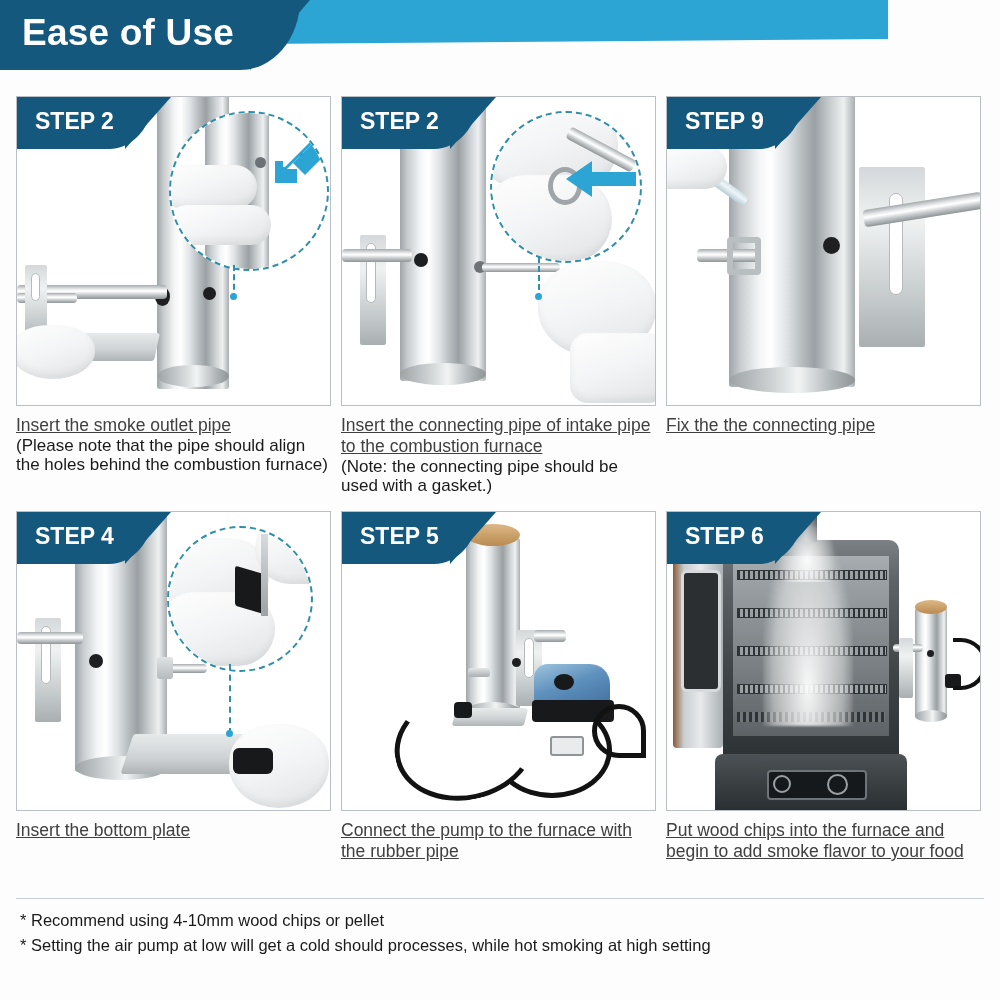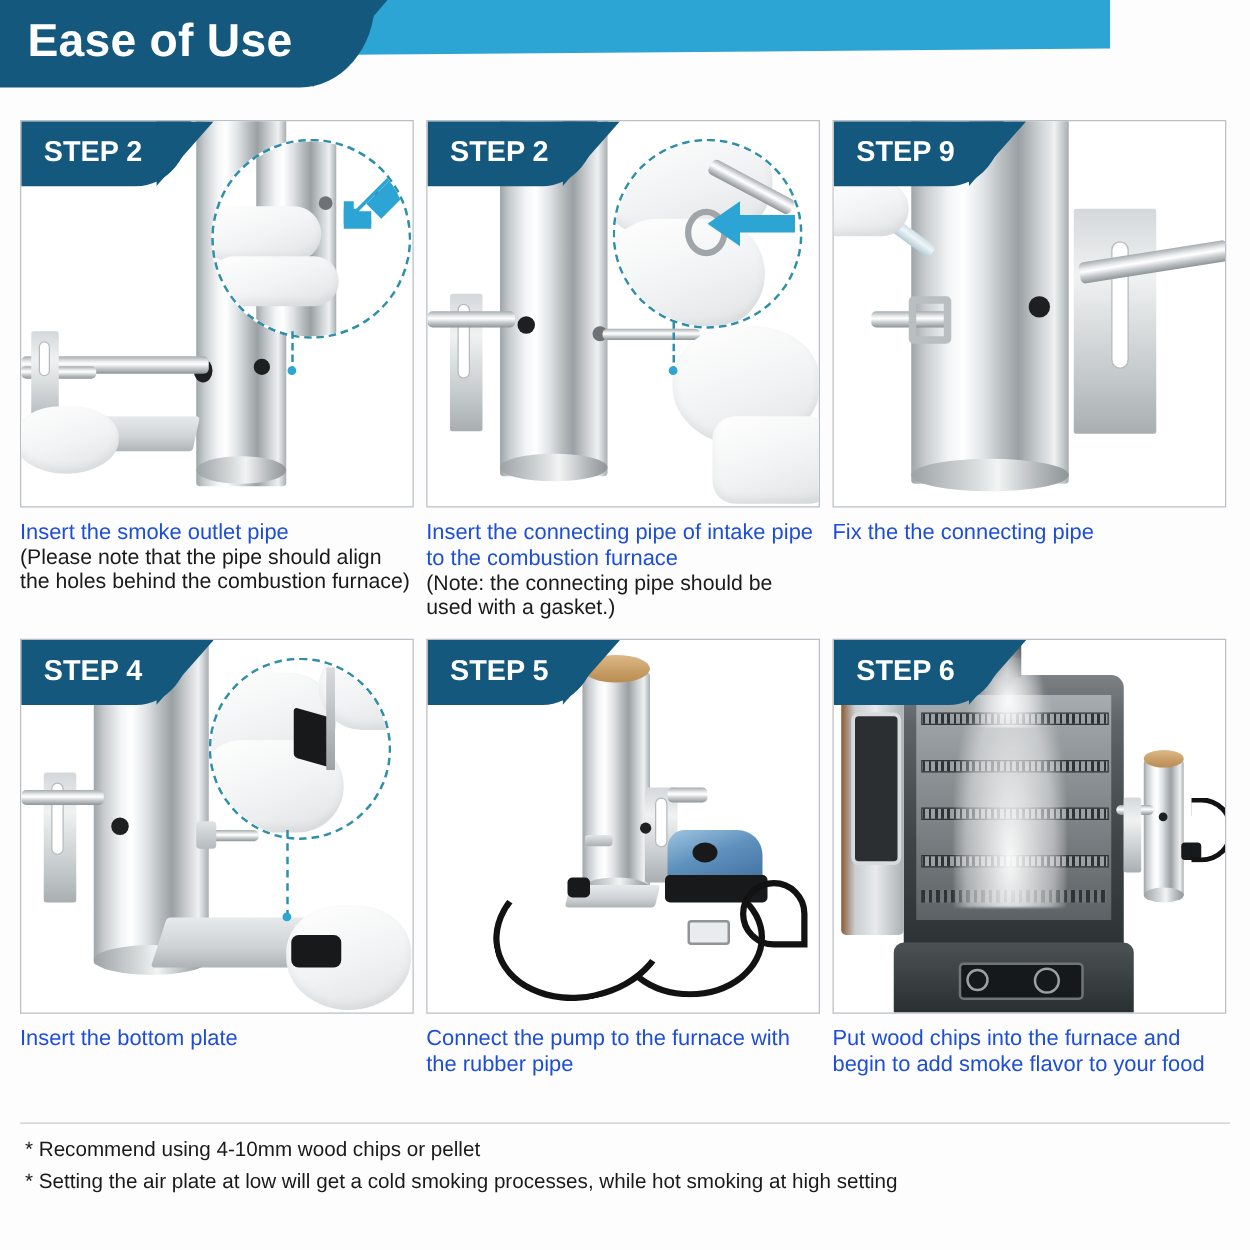--- a/index.html
+++ b/index.html
@@ -105,21 +105,21 @@
     background:linear-gradient(180deg,#e7eaeb,#ced2d4 60%,#aeb3b6);
   }
   .cable{position:absolute;border:5px solid #121212;border-radius:50%;background:transparent;}
   .wood-lid{
     position:absolute;border-radius:50%;
     background:linear-gradient(180deg,#dcb887,#c99f68 55%,#b98c52);
   }
 
   
   .caption{width:315px;padding-top:9px;box-sizing:border-box;}
-  .cap-main{font-size:17.5px;color:#1d4ed8;line-height:21px;}
+  .cap-main{font-size:17.5px;color:#404040;line-height:21px;text-decoration:underline;}
   .cap-sub{font-size:17px;color:#1a1a1a;line-height:19px;}
 
   
   .divider{position:absolute;left:16px;top:898px;width:968px;height:1px;background:#c8ccce;}
   .tips{position:absolute;left:20px;top:908px;width:960px;}
   .tips-title{color:#0f6285;font-size:21px;font-weight:bold;line-height:26px;}
   .tips-line{color:#1a1a1a;font-size:16.5px;line-height:25px;}
 </style>
 </head>
 <body>
@@ -372,16 +372,16 @@
           <div class="cap-main">Put wood chips into the furnace and begin to add smoke flavor to your food</div>
           <div class="cap-sub"></div>
         </div>
       </div>
     </div>
   </div>
 
   <div class="divider"></div>
   <div class="tips">
     <div class="tips-line">* Recommend using 4-10mm wood chips or pellet</div>
-    <div class="tips-line">* Setting the air plate at low will get a cold smoking processes, while hot smoking at high setting</div>
+    <div class="tips-line">* Setting the air pump at low will get a cold should processes, while hot smoking at high setting</div>
   </div>
 
 </div>
 
 </body></html>

